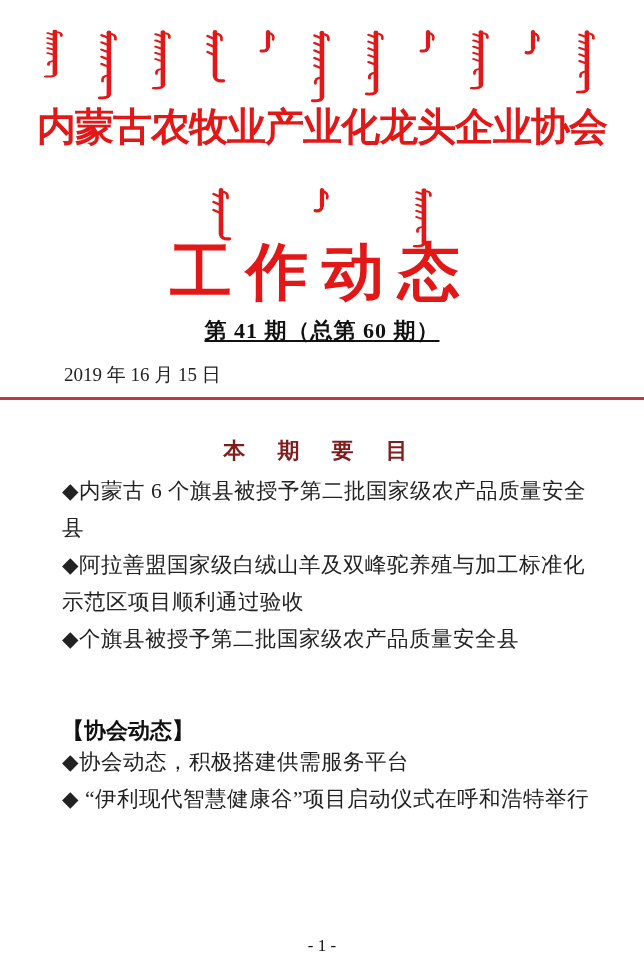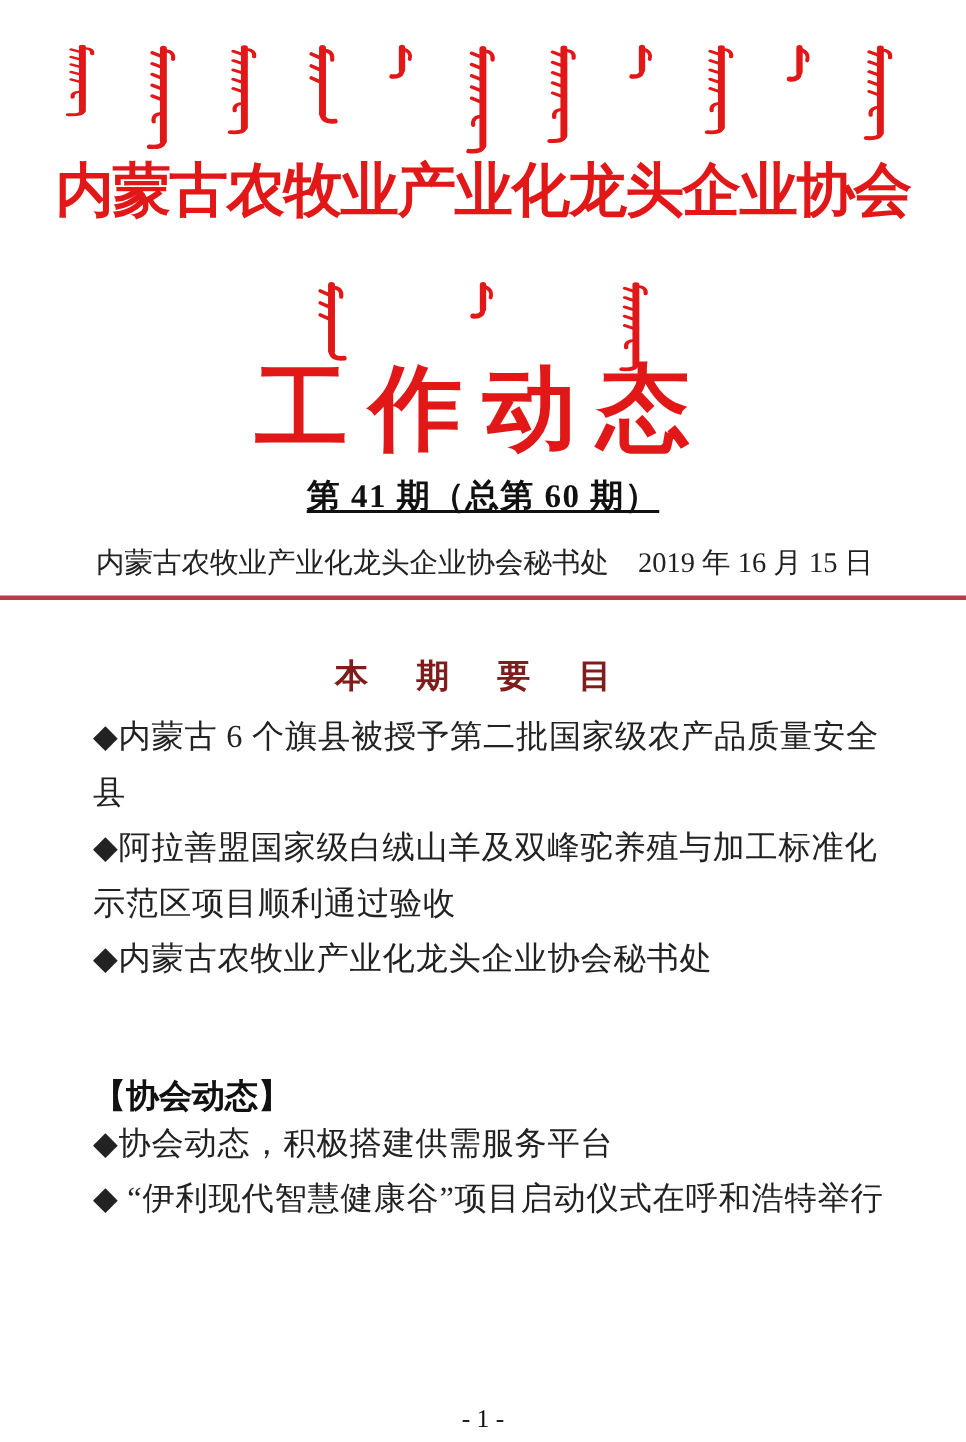--- a/index.html
+++ b/index.html
@@ -163,32 +163,31 @@
     <svg class="mw" width="24" height="62" viewBox="0 0 26 100" preserveAspectRatio="none">
         <use href="#mw-tall"></use>
       </svg>
   </div>
 
   <div class="bulletin-title">工作动态</div>
 
   <div class="issue-line">第 41 期（总第 60 期）</div>
 
   <div class="pub-row">
-    <span>内蒙古农牧业产业化龙头企业协会秘书处</span>
     <span>2019 年 16 月 15 日</span>
   </div>
 
   <div class="red-rule"></div>
 
   <div class="toc-heading">本 期 要 目</div>
 
   <div class="toc-body">
     <div class="toc-item">◆内蒙古 6 个旗县被授予第二批国家级农产品质量安全县</div>
     <div class="toc-item">◆阿拉善盟国家级白绒山羊及双峰驼养殖与加工标准化示范区项目顺利通过验收</div>
-    <div class="toc-item">◆内蒙古农牧业产业化龙头企业协会秘书处</div>
+    <div class="toc-item">◆个旗县被授予第二批国家级农产品质量安全县</div>
 
     <div class="sec-label second">【协会动态】</div>
     <div class="toc-item">◆协会动态，积极搭建供需服务平台</div>
     <div class="toc-item">◆ “伊利现代智慧健康谷”项目启动仪式在呼和浩特举行</div>
   </div>
 
   <div class="page-number">- 1 -</div>
 
 </div>
 

